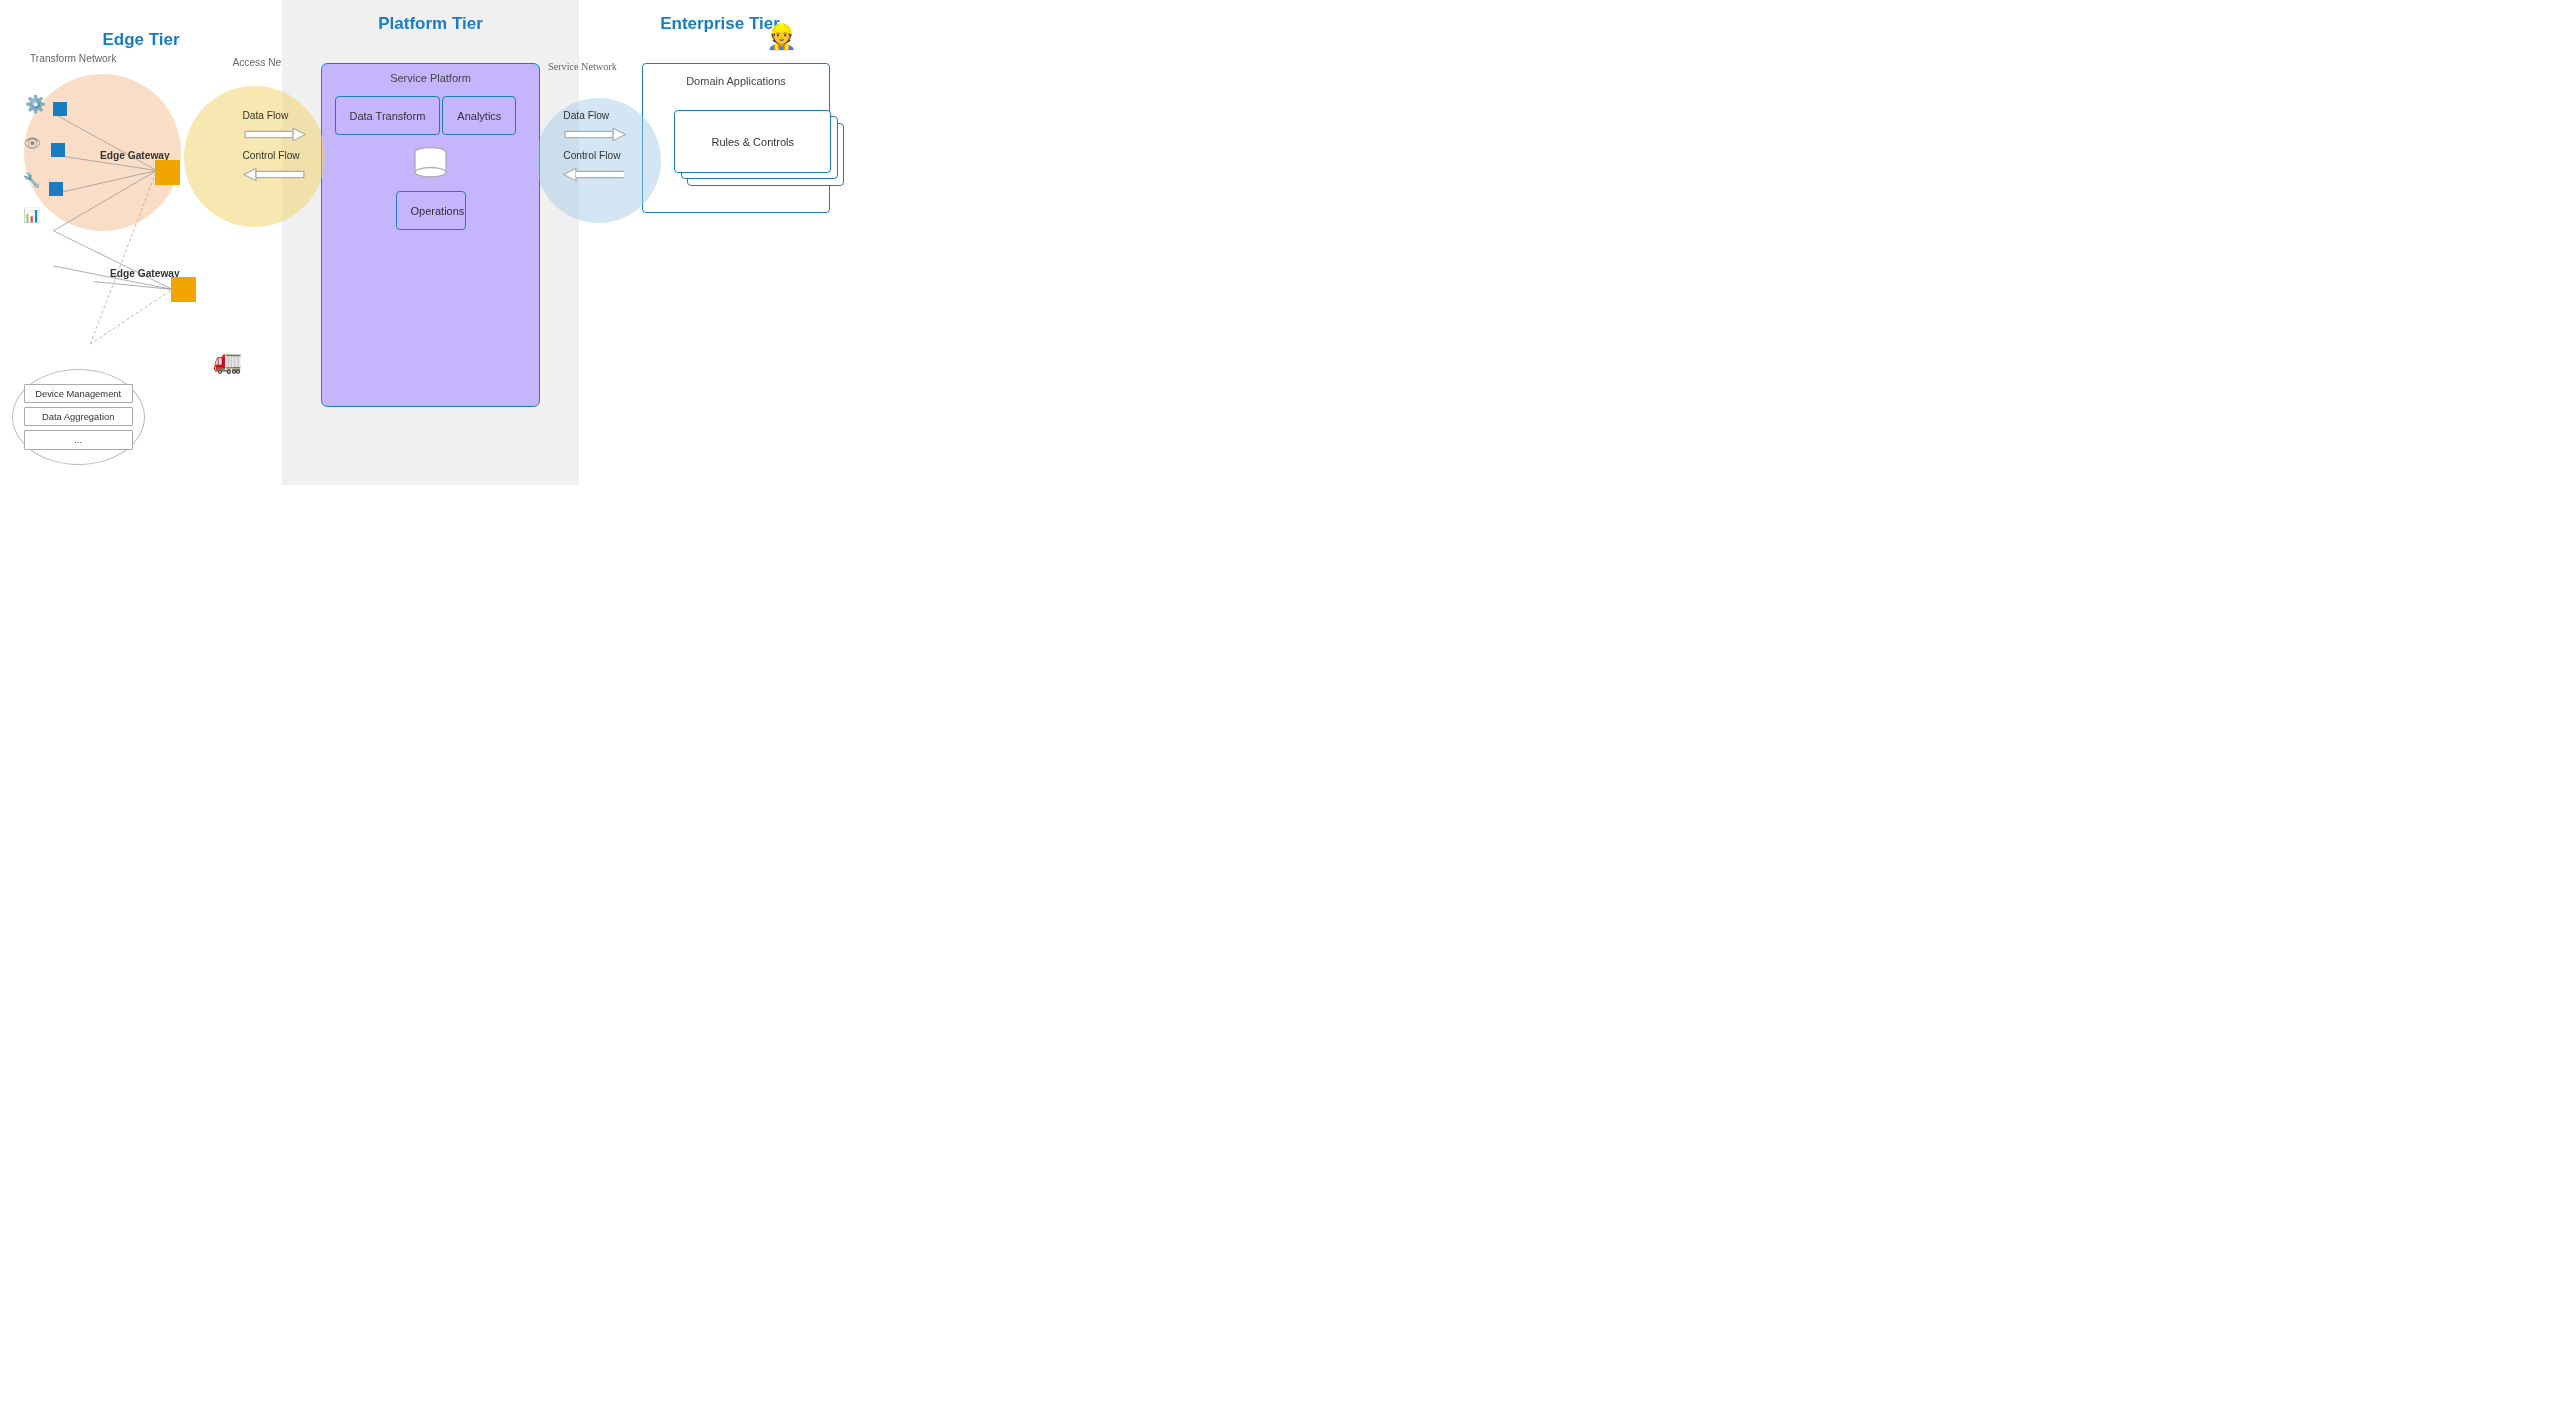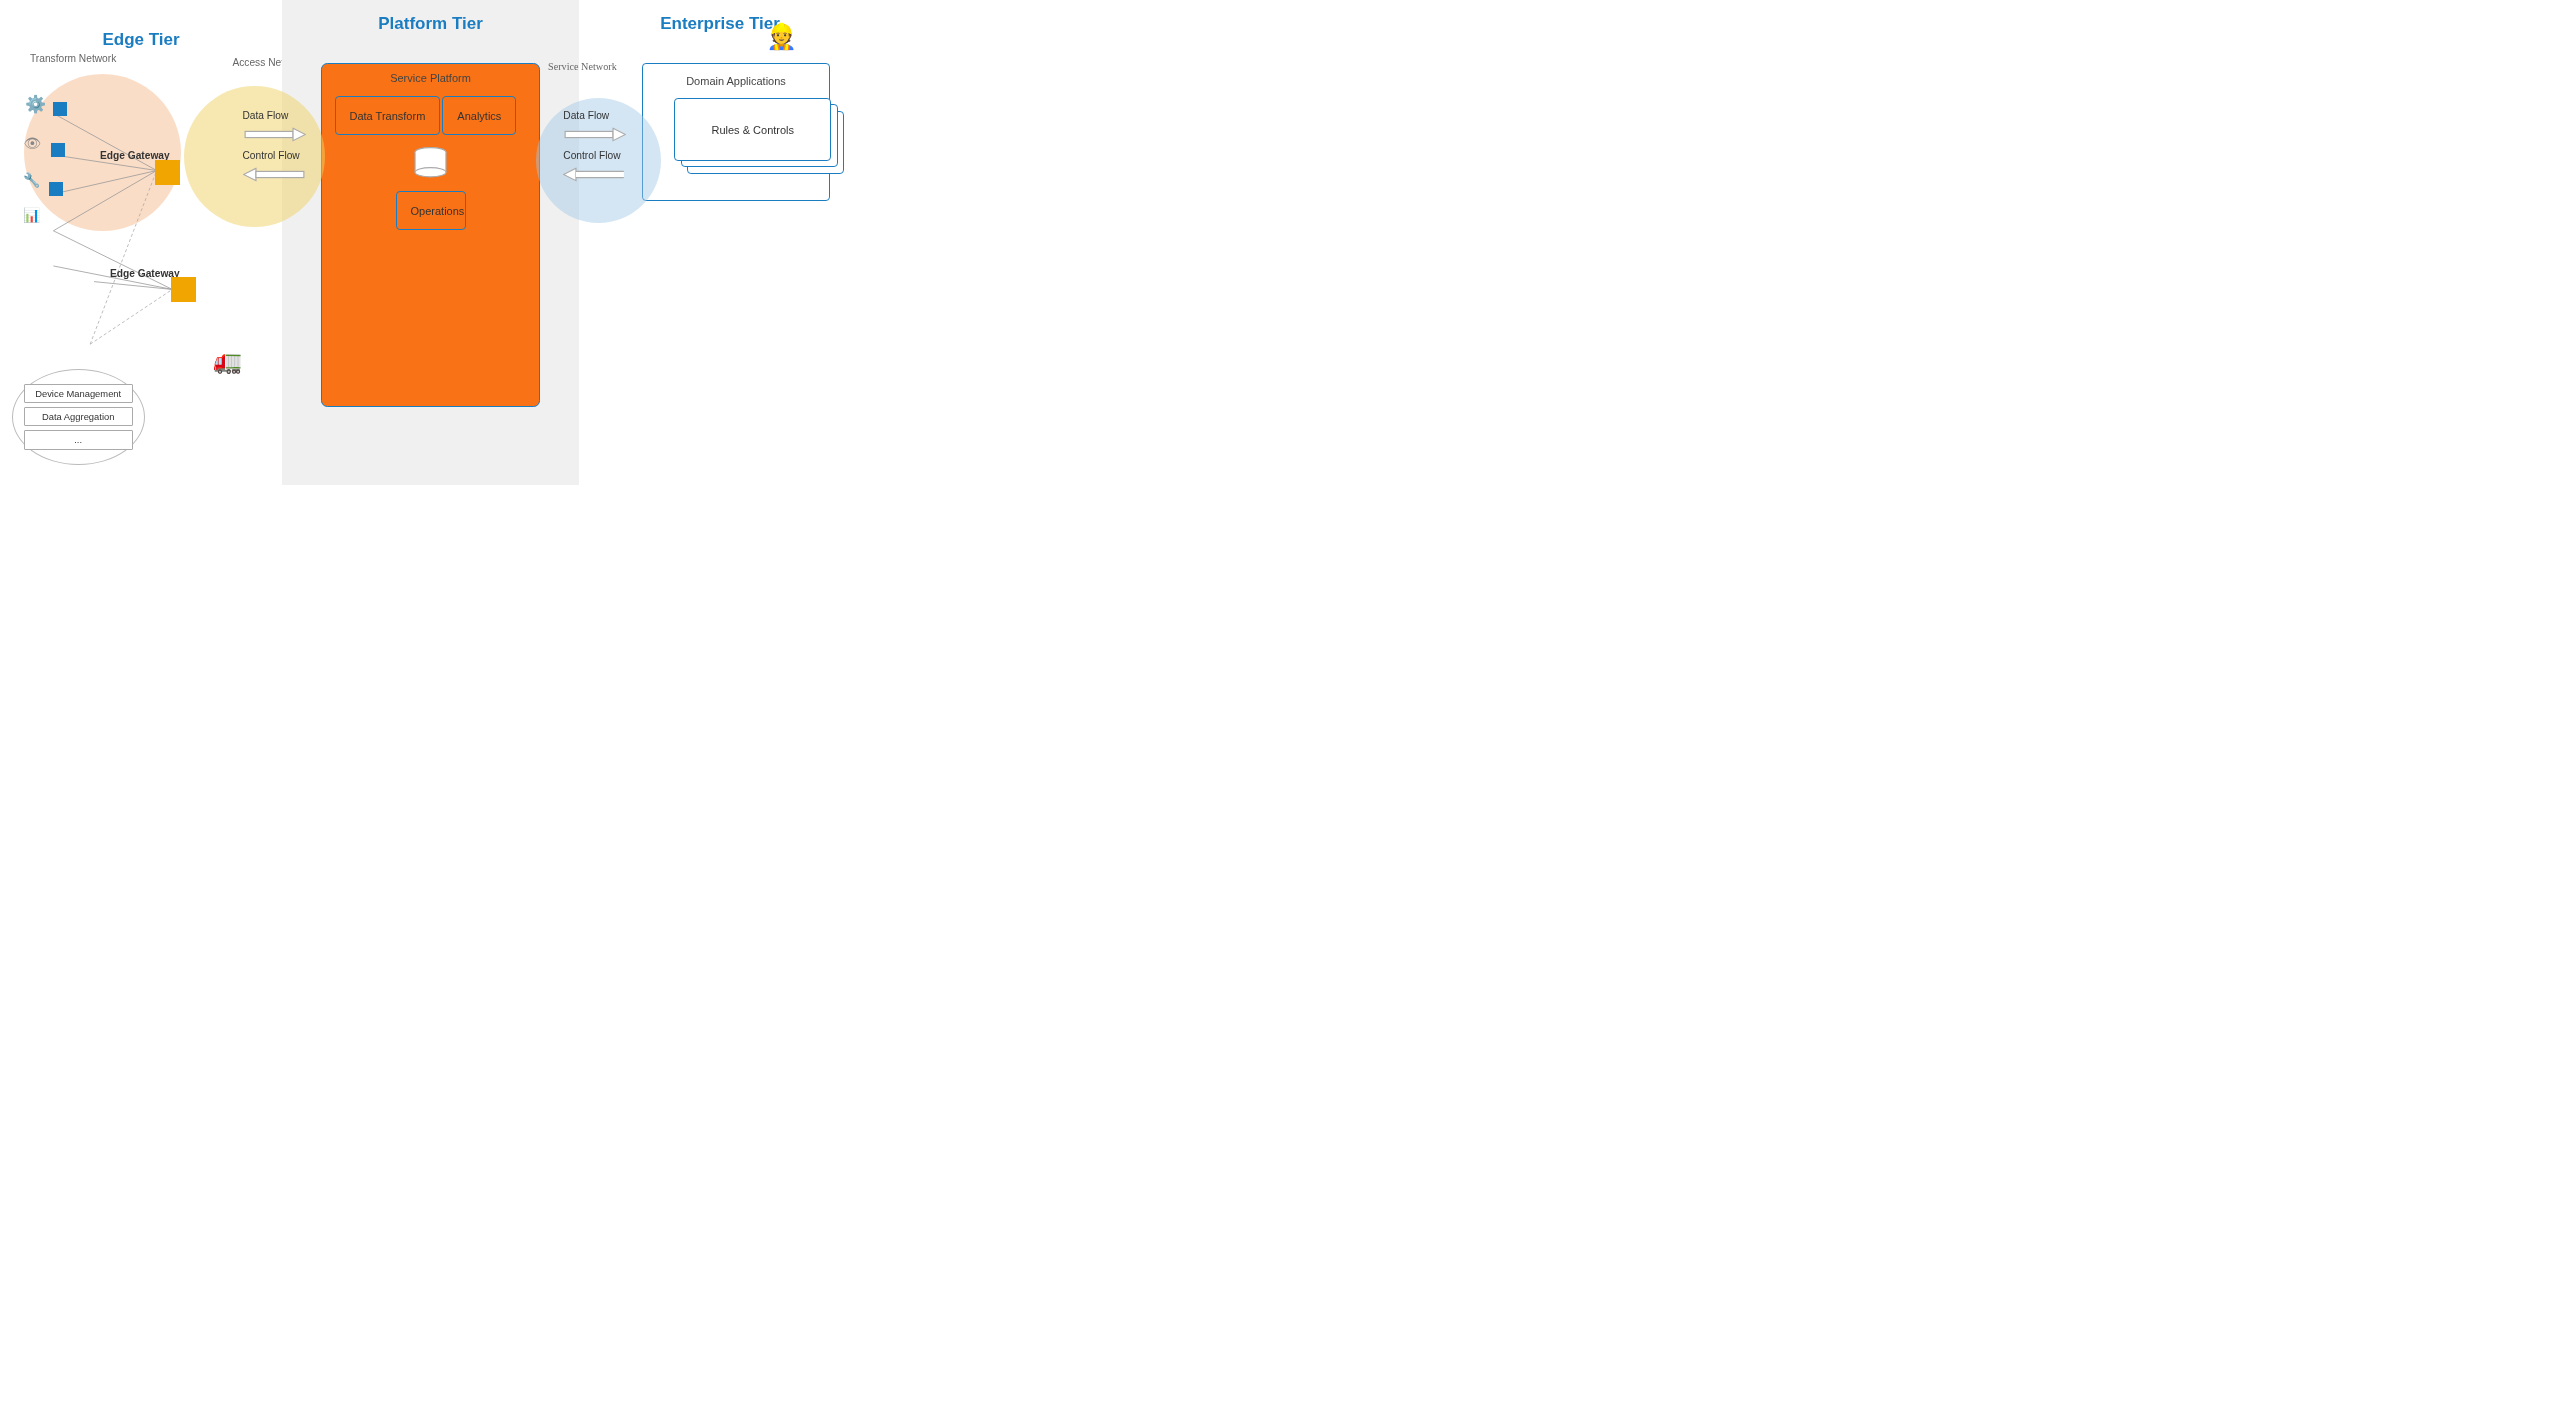--- a/index.html
+++ b/index.html
@@ -149,21 +149,21 @@
 
     
     .service-platform-box {
       position: absolute;
       top: 63px;
       left: 39px;
       right: 39px;
       bottom: 78px;
       border: 1.2px solid #1a7cc1;
       border-radius: 6.3px;
-      background: #f97316;
+      background: #c4b5fd;
     }
     .service-platform-title {
       font-size: 11px;
       color: #444;
       text-align: center;
       margin-top: 7.8px;
       margin-bottom: 12.5px;
     }
     .sp-inner {
       display: flex;
@@ -239,21 +239,21 @@
       right: 31px;
       border: 1.2px solid #1a7cc1;
       border-radius: 3.9px;
       background: #fff;
       padding: 11px 12.5px 11px 12.5px;
     }
     .domain-app-title {
       font-size: 11px;
       color: #444;
       text-align: center;
-      margin-bottom: 8px;
+      margin-bottom: 20px;
     }
 
     
     .rules-stack {
       position: relative;
       height: 94px;
       margin: 0 15.7px;
     }
     .rules-box {
       position: absolute;

